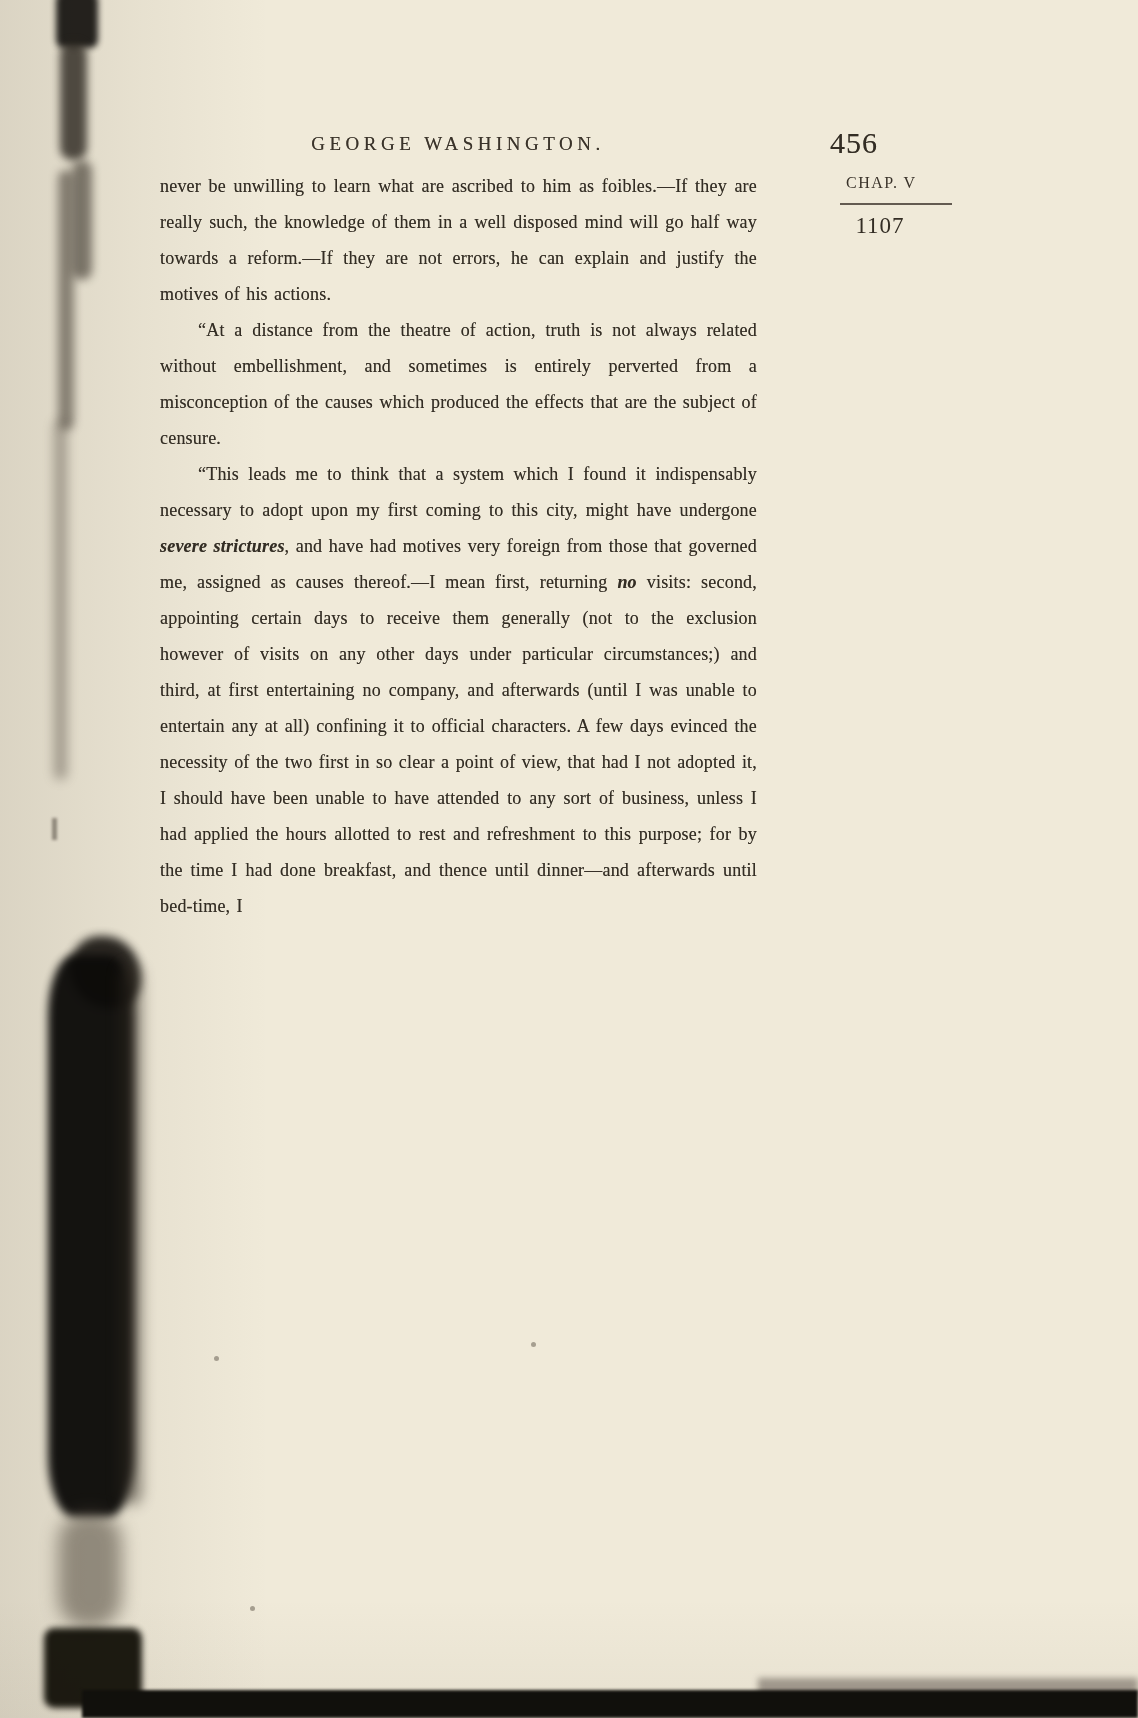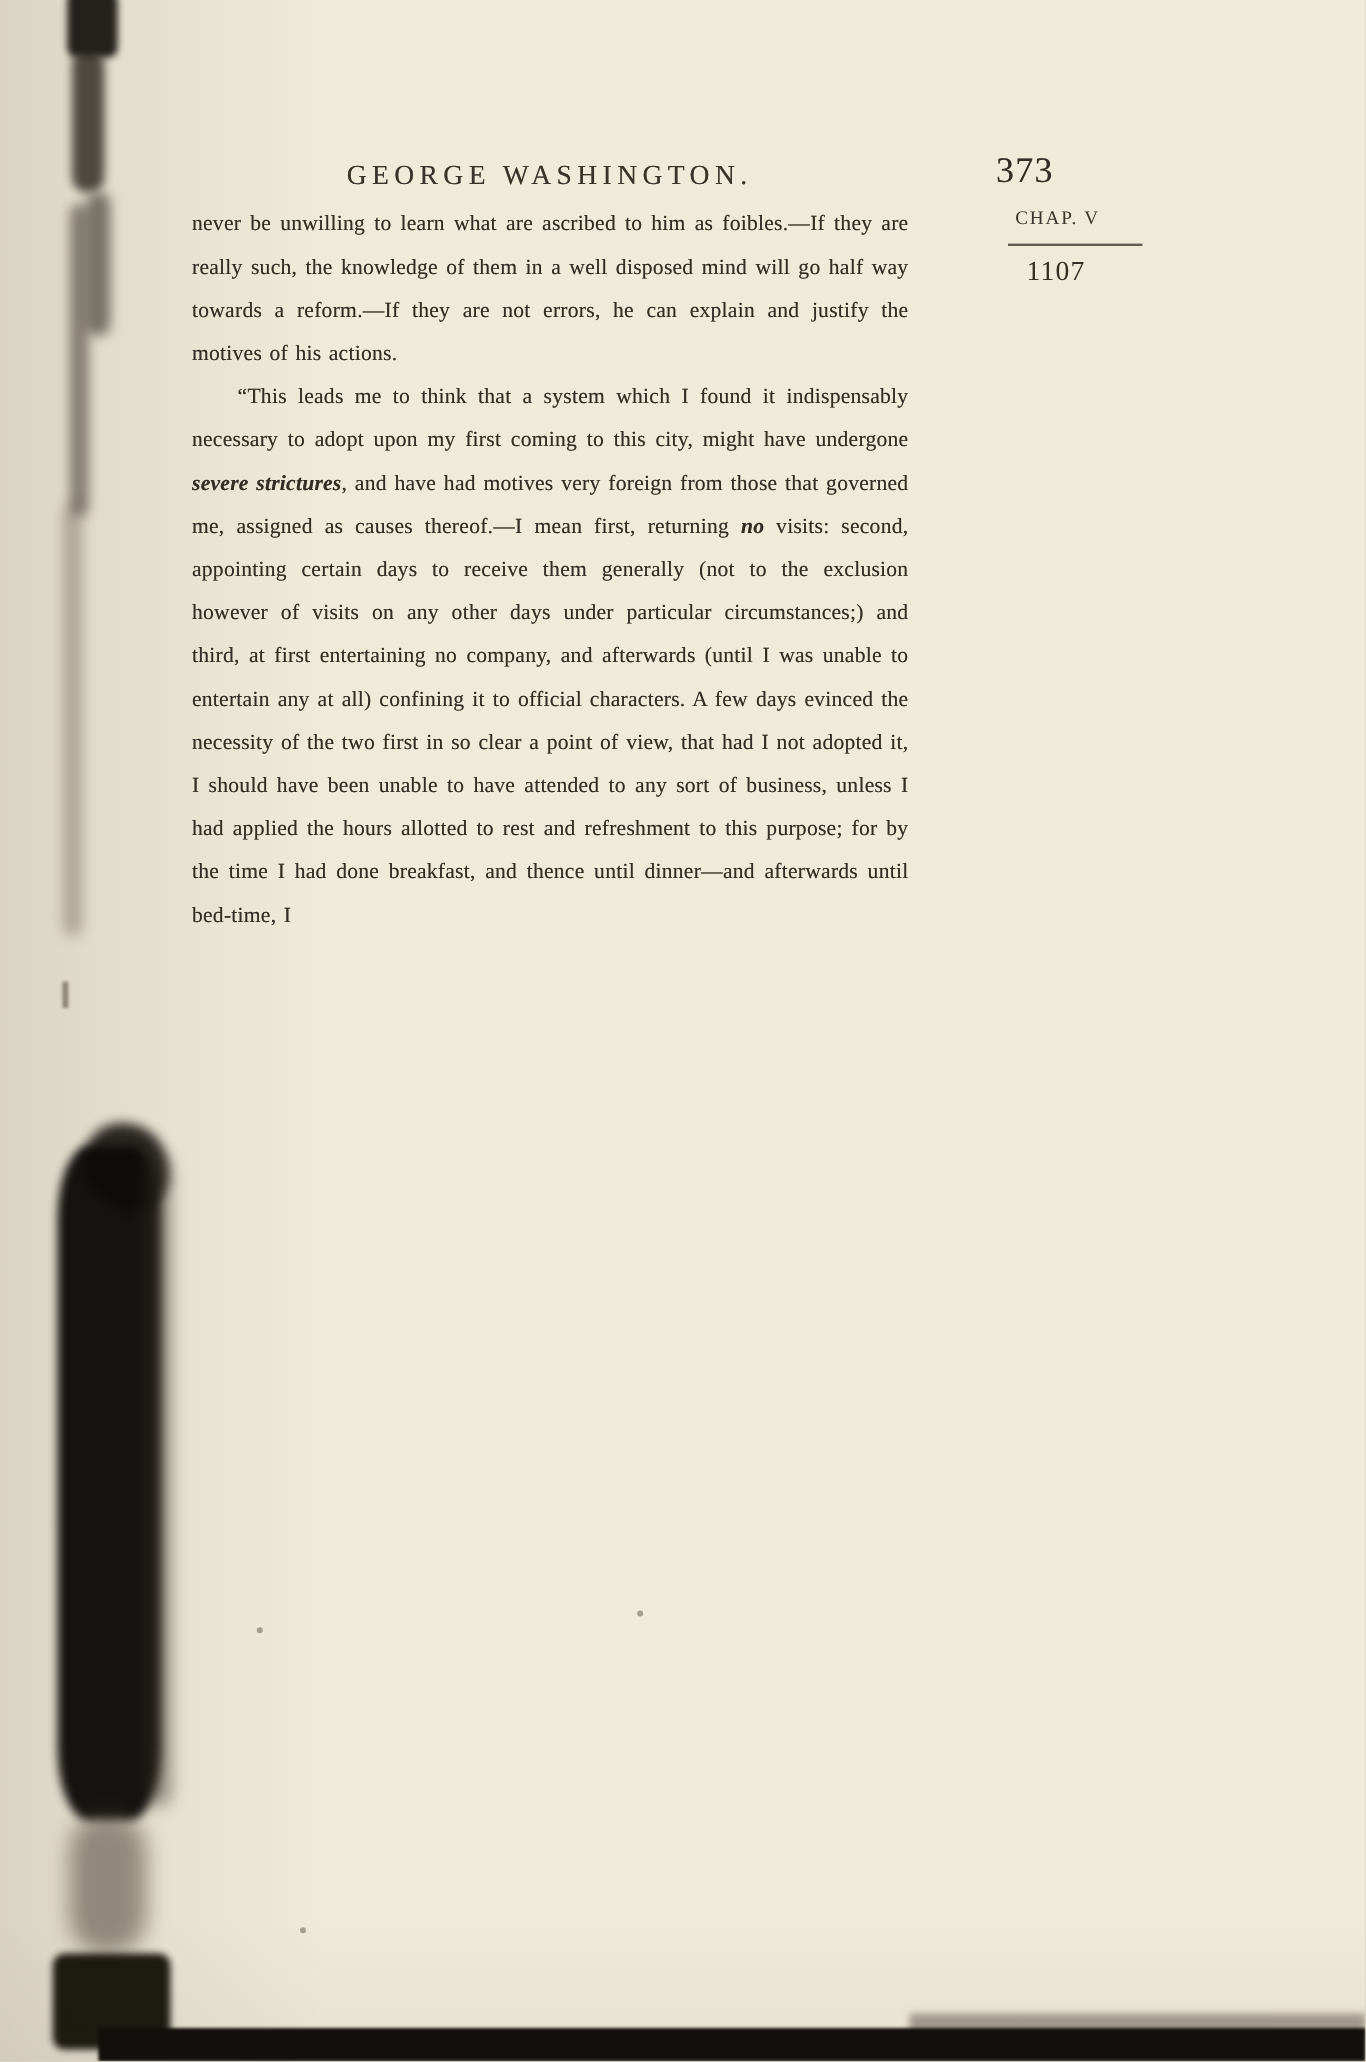--- a/index.html
+++ b/index.html
@@ -32,21 +32,21 @@
   .a-bottom-gray{left:758px;top:1678px;width:380px;height:18px;background:#8d857a;filter:blur(3px);opacity:.8}
   .a-bottom-bar{left:82px;top:1690px;width:1056px;height:28px;background:#11100c;filter:blur(1.5px)}
   .speck{position:absolute;width:5px;height:5px;border-radius:50%;background:#6b6256;opacity:.55;filter:blur(.5px)}
   .sp1{left:214px;top:1356px}
   .sp2{left:531px;top:1342px}
   .sp3{left:250px;top:1606px}
 
   
   .running-title{
     position:absolute;left:160px;top:133px;width:596px;
-    text-align:center;font-size:23px;letter-spacing:4.5px;
+    text-align:center;font-size:19px;letter-spacing:4.5px;
     color:#3a332a;text-shadow:0 0 .4px rgba(58,51,42,.6);
   }
   .page-number{
     position:absolute;left:830px;top:126px;
     font-size:30px;color:#332d24;letter-spacing:1px;
     text-shadow:0 0 .4px rgba(51,45,36,.5);
   }
 
   
   .margin-note{position:absolute;left:840px;top:174px;width:116px;}
@@ -82,26 +82,27 @@
   <div class="art a-blob-edge"></div>
   <div class="art a-smudge"></div>
   <div class="art a-corner"></div>
   <div class="art a-bottom-gray"></div>
   <div class="art a-bottom-bar"></div>
   <div class="speck sp1"></div>
   <div class="speck sp2"></div>
   <div class="speck sp3"></div>
 
   <div class="running-title">GEORGE WASHINGTON.</div>
-  <div class="page-number">373</div>
+  <div class="page-number">456</div>
 
   <div class="margin-note">
     <div class="margin-chapter">CHAP. V</div>
     <div class="margin-rule"></div>
     <div class="margin-year">1107</div>
   </div>
 
   <div class="body-text">
       <p class=""><span>never be unwilling to learn what are ascribed to him as foibles.—If they are really such, the knowledge of them in a well disposed mind will go half way towards a reform.—If they are not errors, he can explain and justify the motives of his actions.</span></p>
+      <p class="indent"><span>“At a distance from the theatre of action, truth is not always related without embellishment, and sometimes is entirely perverted from a misconception of the causes which produced the effects that are the subject of censure.</span></p>
       <p class="indent"><span>“This leads me to think that a system which I found it indispensably necessary to adopt upon my first coming to this city, might have undergone </span><span class="em">severe strictures</span><span>, and have had motives very foreign from those that governed me, assigned as causes thereof.—I mean first, returning </span><span class="em">no</span><span> visits: second, appointing certain days to receive them generally (not to the exclusion however of visits on any other days under particular circumstances;) and third, at first entertaining no company, and afterwards (until I was unable to entertain any at all) confining it to official characters.  A few days evinced the necessity of the two first in so clear a point of view, that had I not adopted it, I should have been unable to have attended to any sort of business, unless I had applied the hours allotted to rest and refreshment to this purpose; for by the time I had done breakfast, and thence until dinner—and afterwards until bed-time, I</span></p>
     </div>
 
 </div>
 
 </body></html>

